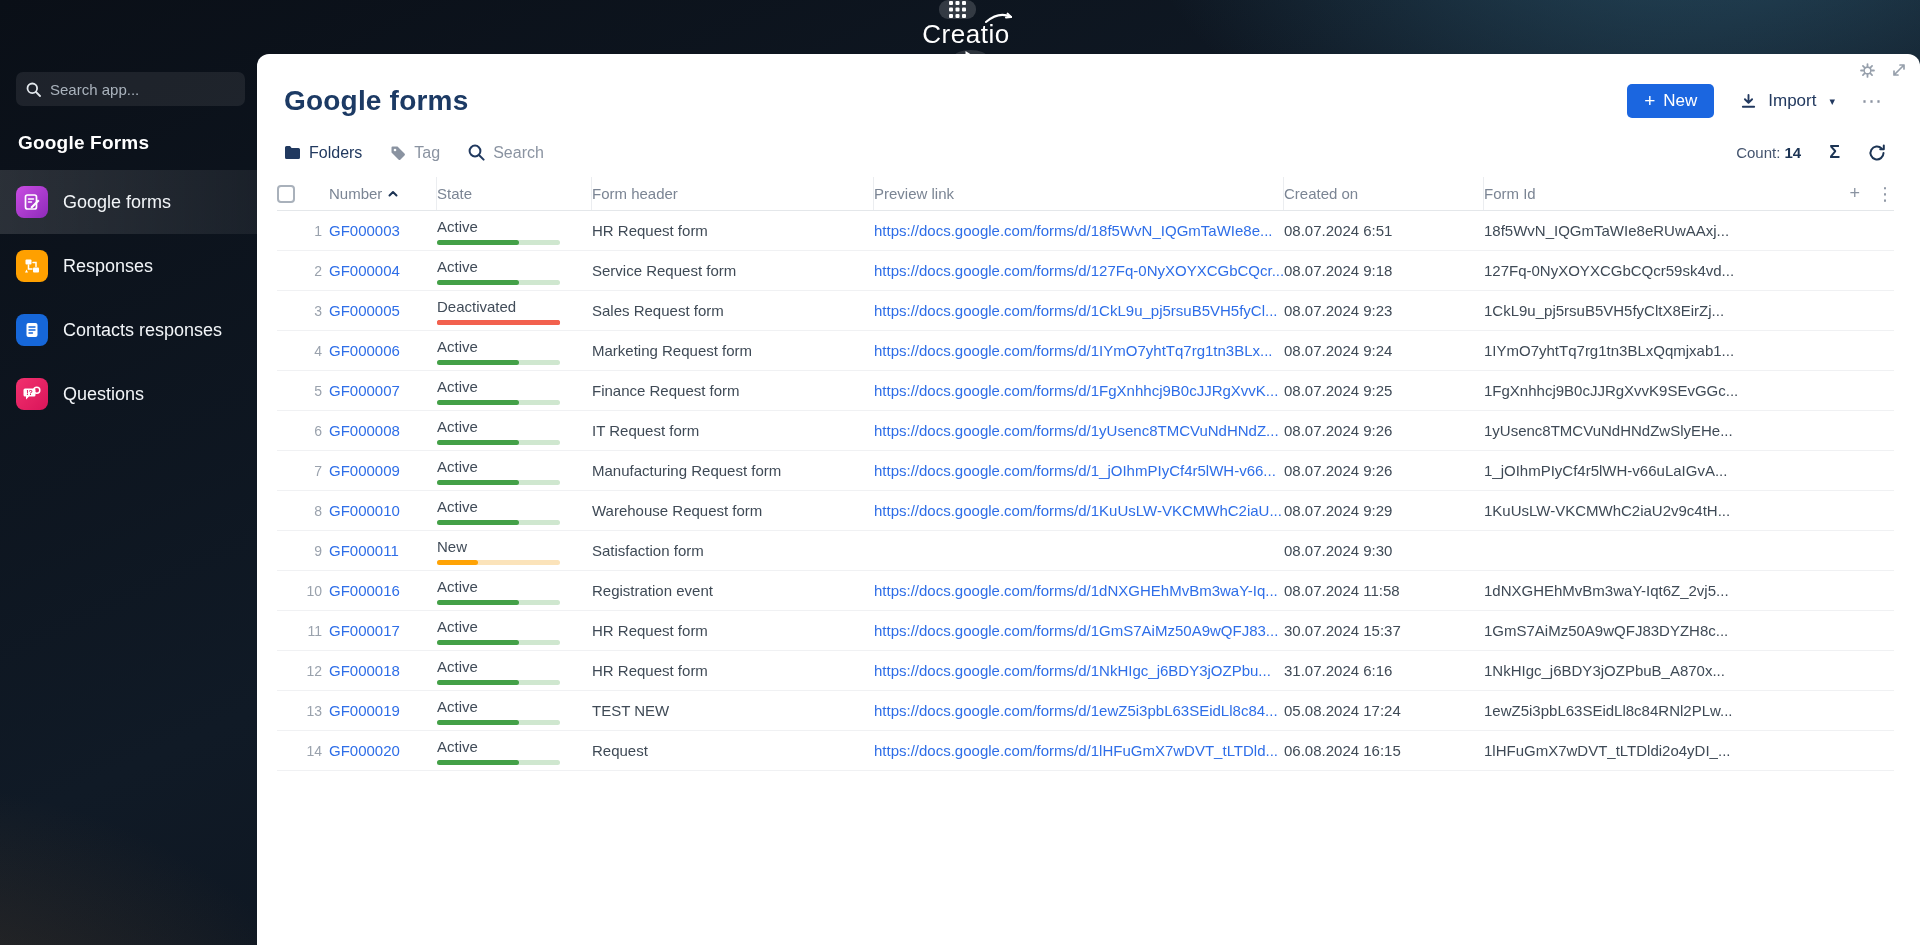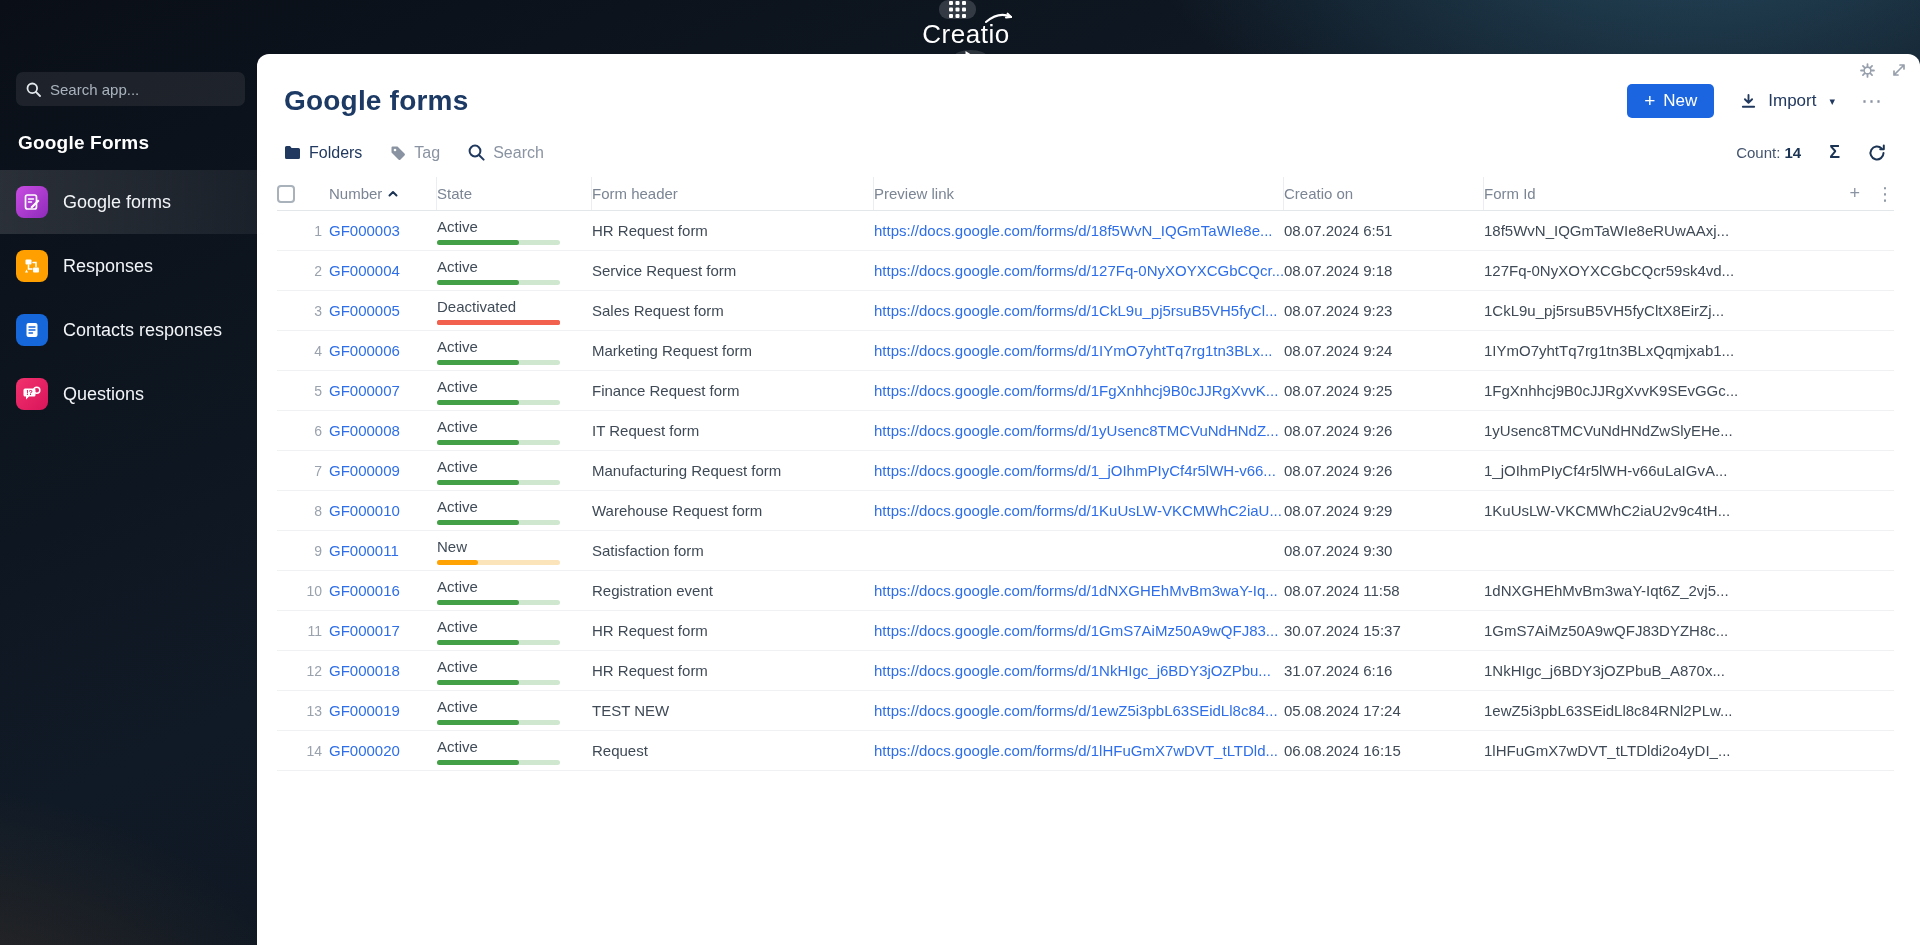--- a/index.html
+++ b/index.html
@@ -328,21 +328,21 @@
       <div class="th"></div>
       <div class="th sep">
         <span>Number</span>
         <svg width="10" height="7" viewBox="0 0 10 7">
           <path d="M1.5 5.5 L5 2 L8.5 5.5" stroke="#1c3454" stroke-width="2" fill="none" stroke-linecap="round" stroke-linejoin="round"></path>
         </svg>
       </div>
       <div class="th sep">State</div>
       <div class="th sep">Form header</div>
       <div class="th sep">Preview link</div>
-      <div class="th sep">Creatio on</div>
+      <div class="th sep">Created on</div>
       <div class="th">Form Id</div>
       <div class="hdr-icons">
         <span>+</span>
         <span>⋮</span>
       </div>
     </div>
     <div id="rows">
         <div class="trow row">
           <div class="td cb"></div>
           <div class="td idx">1</div>

